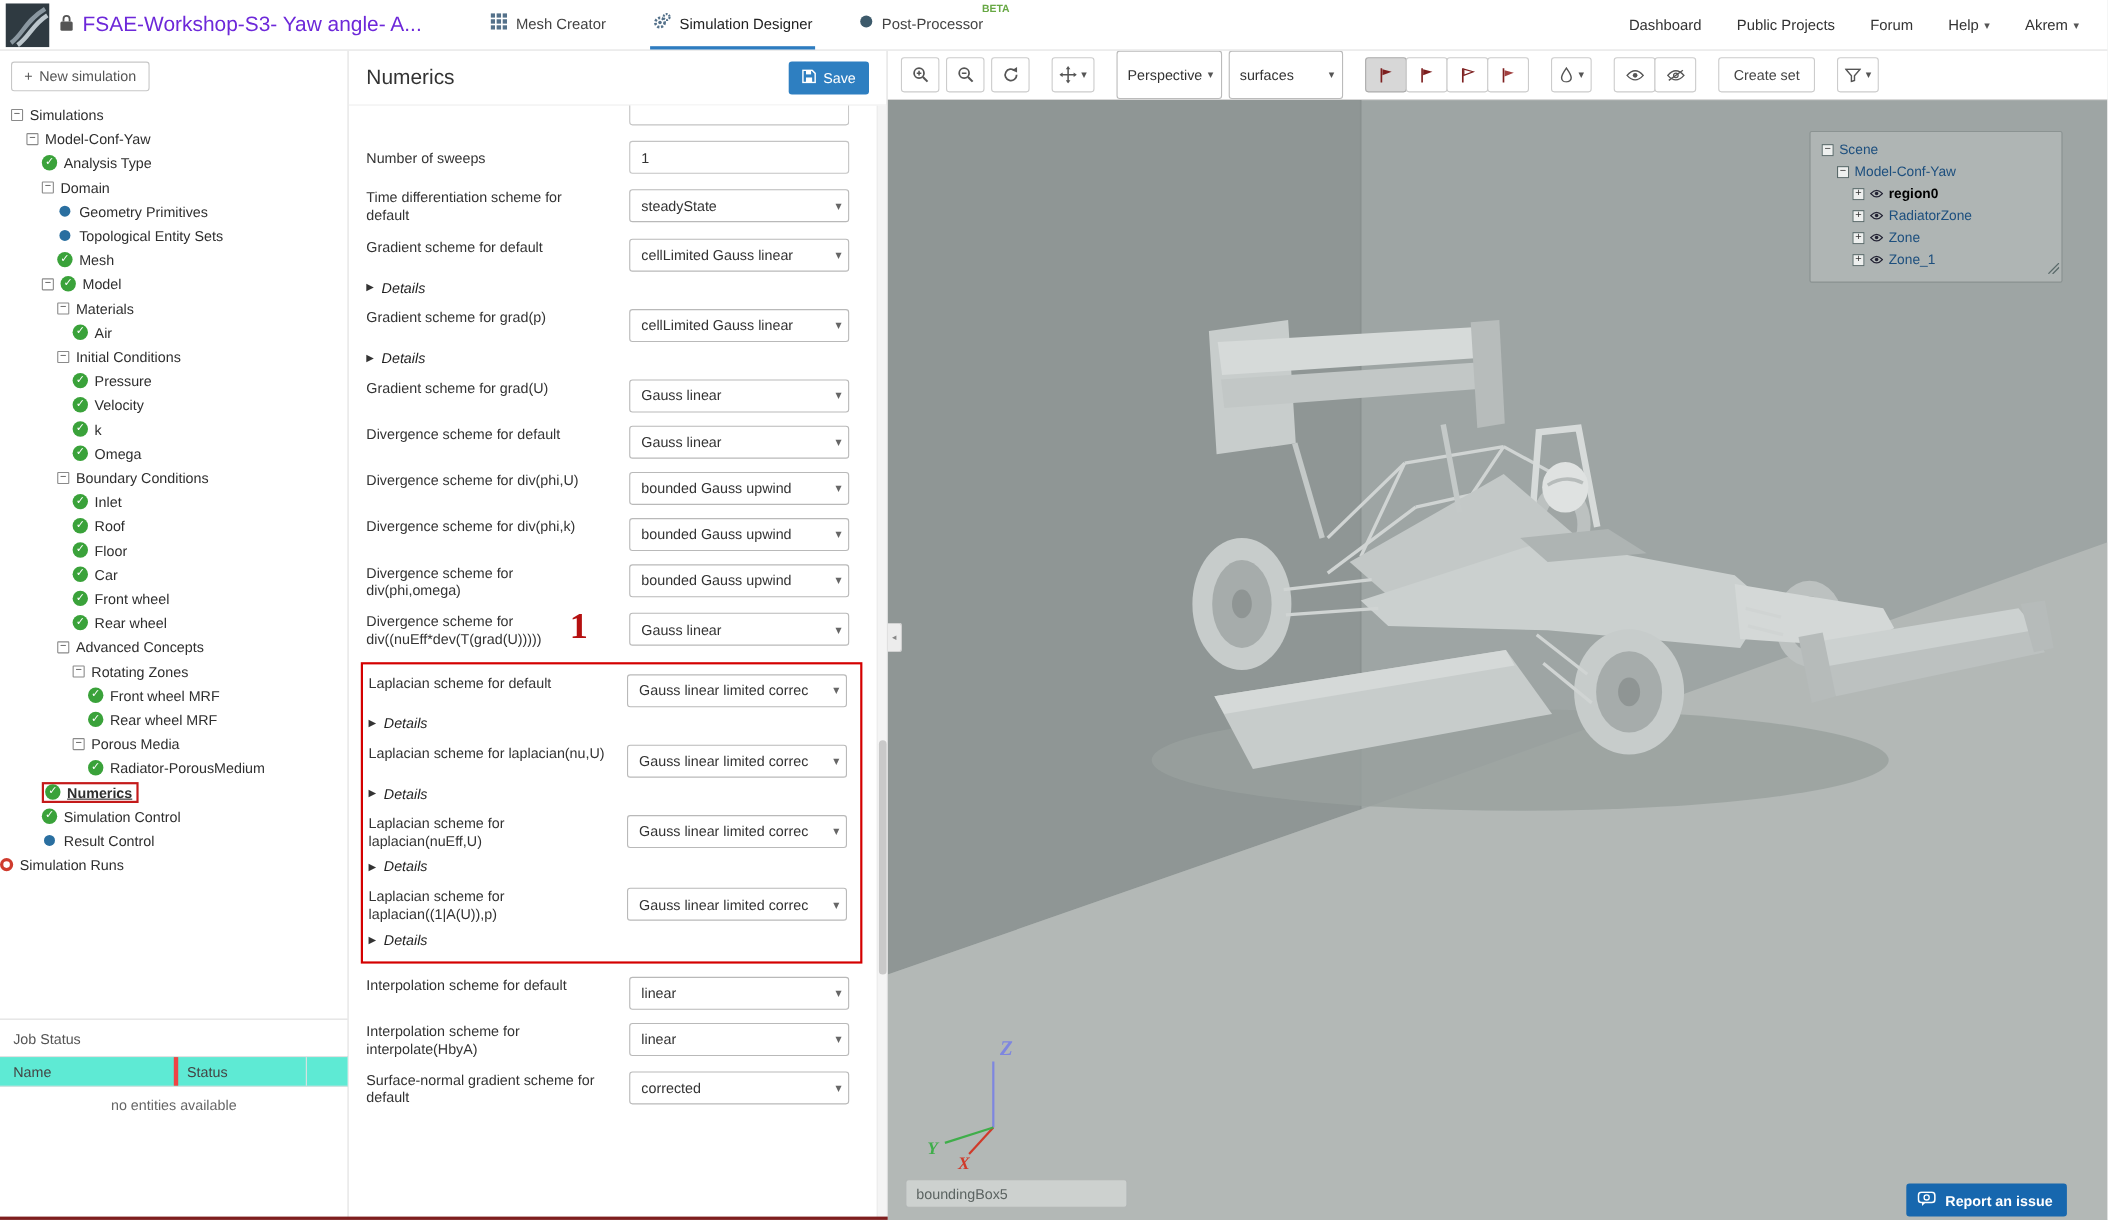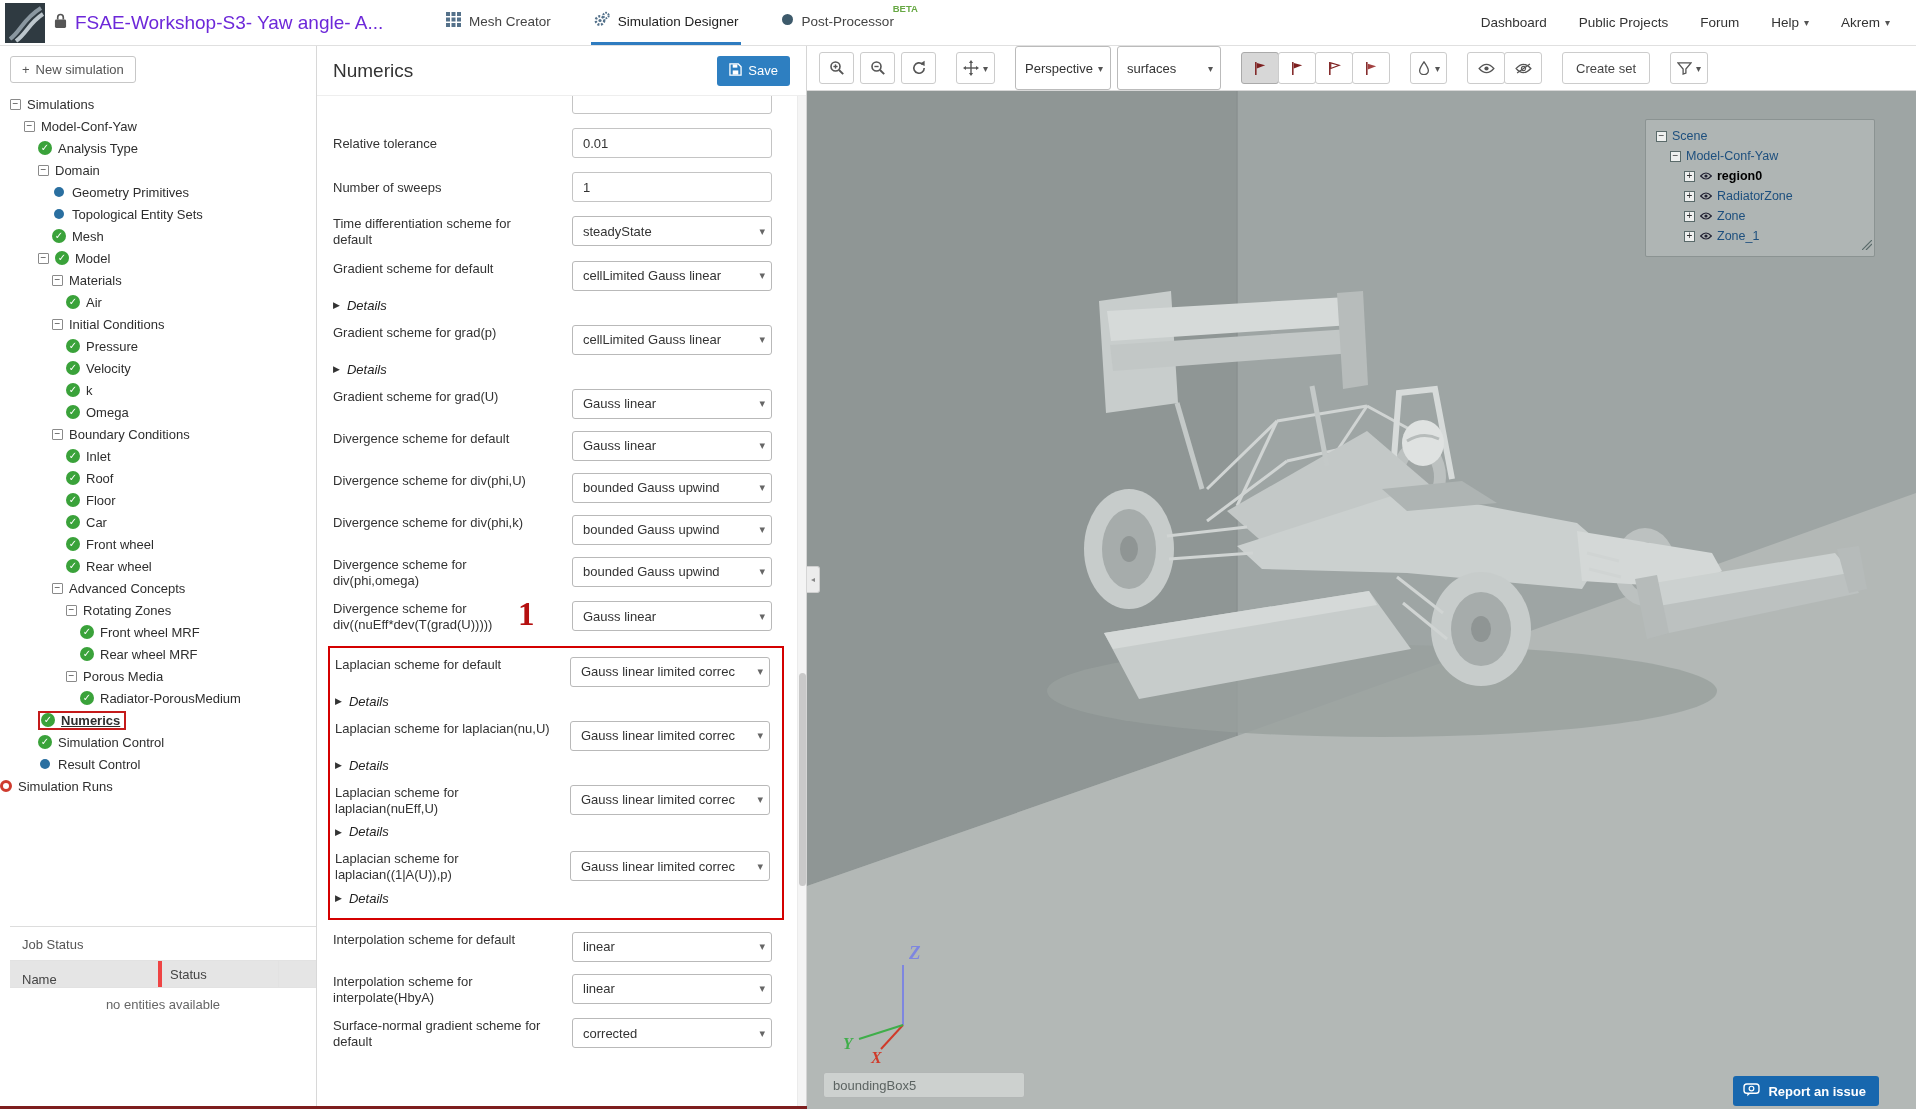--- a/index.html
+++ b/index.html
@@ -37,24 +37,24 @@
   .tree-inner { display:inline-flex; align-items:center; }
   .sel-box { border:2px solid #c41a1a; padding:0 4px 0 1px; }
   .tree-row.sel .tlabel { font-weight:bold; text-decoration:underline; }
   .texp { width:11px; height:11px; border:1px solid #8a8a8a; background:#fff; color:#444; font-size:10px;
     display:inline-flex; align-items:center; justify-content:center; margin-right:6px; flex:0 0 11px; border-radius:1px; line-height:1; }
   .ticon { display:inline-flex; align-items:center; justify-content:center; margin-right:6px; }
   .ticon.check { width:14px; height:14px; flex:0 0 14px; background:#3aa23a; border-radius:50%;
     color:#fff; font-size:10px; line-height:1; }
   .ticon.dot { width:10px; height:10px; flex:0 0 10px; background:#2a6fa0; border-radius:50%; margin:0 8px 0 2px; }
   .ticon.run { width:12px; height:12px; flex:0 0 12px; border:3px solid #cf3b2e; border-radius:50%; background:#fff; margin-right:6px; }
-  .job-status { position:absolute; left:0; right:0; top:880px; border-top:1px solid #ddd;margin-left:10px; }
+  .job-status { position:absolute; left:0; right:0; top:880px; border-top:1px solid #ddd; }
   .js-title { font-size:13px; color:#555; padding:10px 12px 8px; }
-  .js-header { display:flex; background:#e5e5e5; border-top:1px solid #e2e2e2; border-bottom:1px solid #e2e2e2;
-    height:28px; align-items:flex-end; font-size:13px; color:#444; }
+  .js-header { display:flex; background:#5eead4; border-top:1px solid #e2e2e2; border-bottom:1px solid #e2e2e2;
+    height:28px; align-items:center; font-size:13px; color:#444; }
   .js-col-name { flex:1; padding-left:12px; }
   .js-col-status { width:120px; border-left:4px solid #ef4444; padding-left:8px; height:100%; display:flex; align-items:center; }
   .js-col-x { width:38px; border-left:1px solid #e2e2e2; height:100%; }
   .js-empty { text-align:center; color:#666; font-size:13px; padding-top:9px; }
 
   
   .panel { flex:0 0 490px; border-right:1px solid #d5d5d5; background:#fff; position:relative; display:flex; flex-direction:column; }
   .panel-header { flex:0 0 50px; display:flex; align-items:center; padding:0 16px; border-bottom:1px solid #eee; }
   .panel-title { font-size:19px; color:#333; }
   .save-btn { margin-left:auto; background:#2e7fc1; color:#fff; border:none; border-radius:3px;
@@ -426,24 +426,20 @@
               </svg>
           </span>
           <span>Save</span>
         </button>
       </div>
       <div class="panel-body">
         <div class="clip-row">
           <div class="input-box"></div>
         </div>
         <div class="field-row">
-          <span class="f-label">Relative tolerance</span>
-          <div class="input-box">0.01</div>
-        </div>
-        <div class="field-row">
           <span class="f-label">Number of sweeps</span>
           <div class="input-box">1</div>
         </div>
         <div>
             <div class="scheme-row">
               <div class="s-label">Time differentiation scheme for default</div>
               <div class="vsel">
                 <span class="vsel-text">steadyState</span>
                 <span class="vsel-arrow">▾</span>
               </div>

